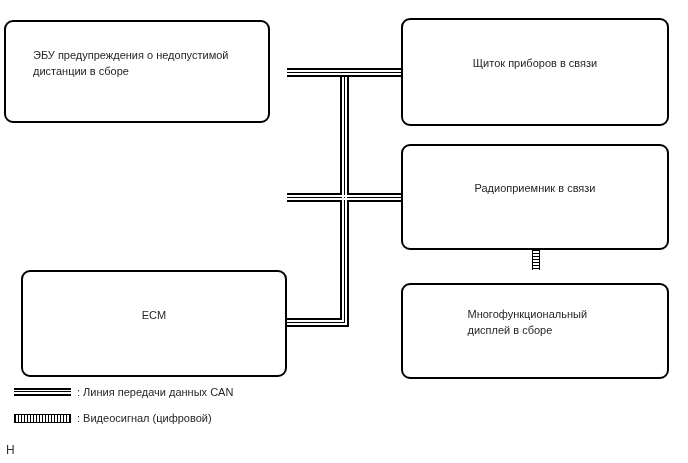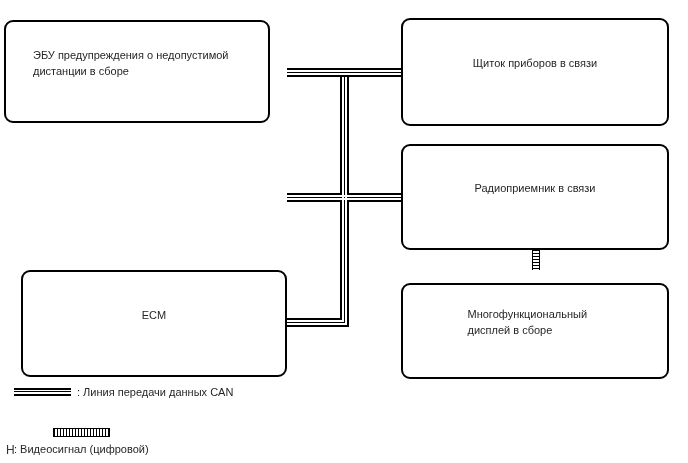--- a/index.html
+++ b/index.html
@@ -56,21 +56,21 @@
     border-right: 1px solid #000000;
     background: repeating-linear-gradient(to bottom, #000000 0px, #000000 1px, #ffffff 1px, #ffffff 3px);
   }
   .legend-row {
     position: absolute;
     display: flex;
     align-items: center;
     gap: 6px;
   }
   .legend-can   { left: 14px; top: 386px; }
-  .legend-video { left: 14px; top: 428px; flex-direction: column; }
+  .legend-video { left: 14px; top: 412px; }
   .sym-can {
     width: 57px;
     height: 8px;
     background: linear-gradient(to bottom,
       #000000 0px, #000000 2px,
       #ffffff 2px, #ffffff 3.5px,
       #000000 3.5px, #000000 4.5px,
       #ffffff 4.5px, #ffffff 6px,
       #000000 6px, #000000 8px);
   }

